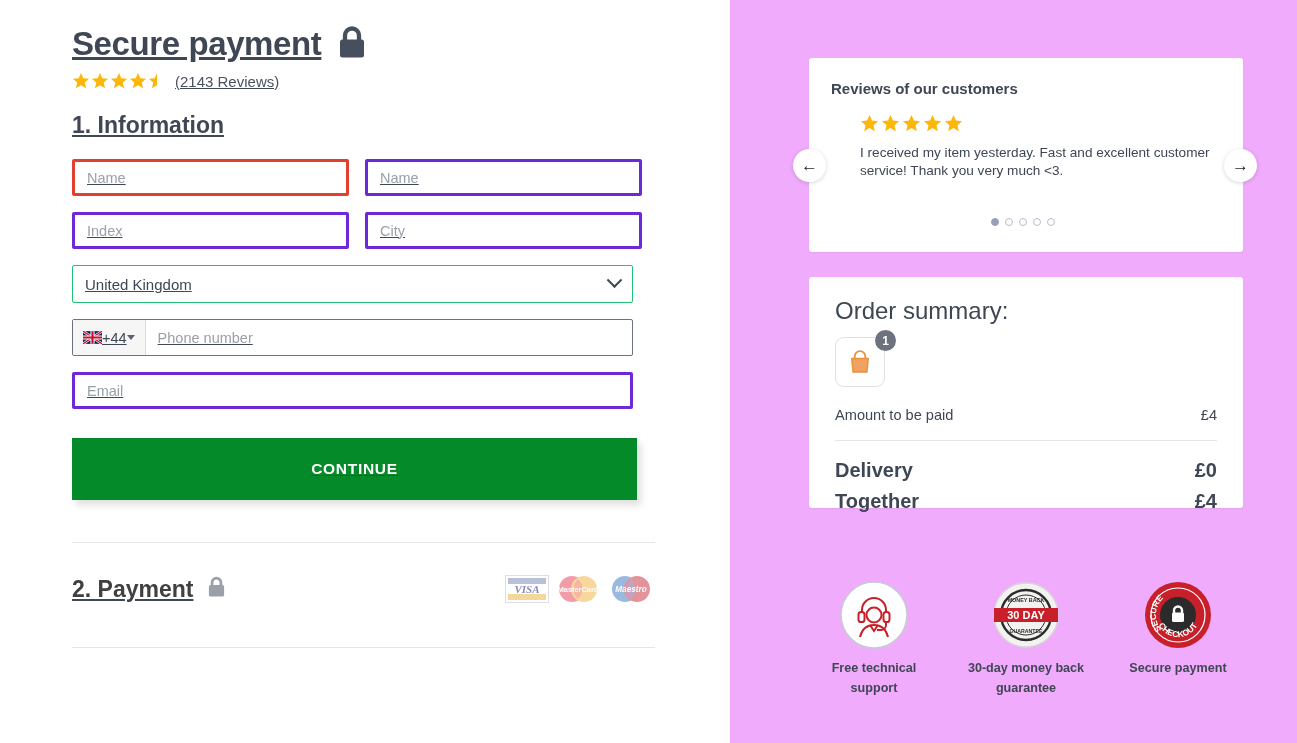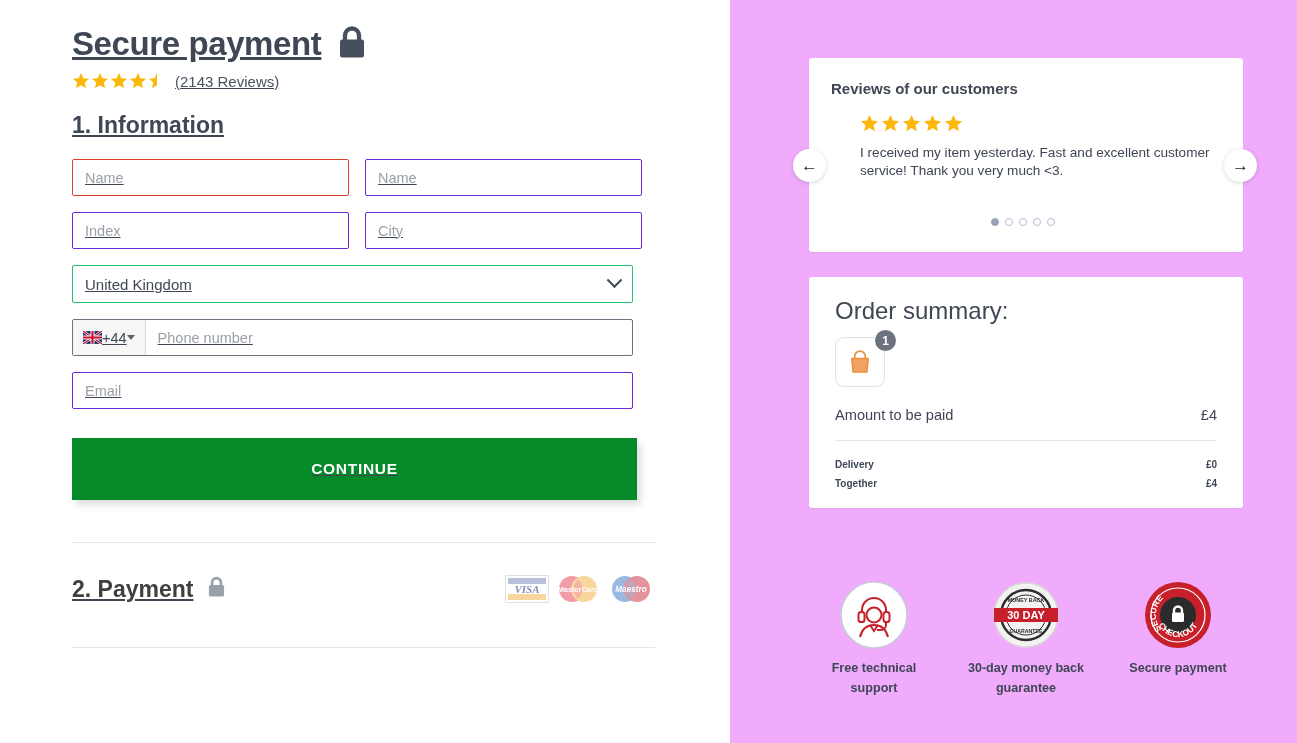--- a/index.html
+++ b/index.html
@@ -28,21 +28,21 @@
   .stars { display: flex; gap: 1px; }
   .rev-count { font-size: 15px; color: #4a5160; }
 
   h2.section-title {
     font-size: 23px; font-weight: bold; margin: 22px 0 0 0; color: #3f4654;
   }
 
   .form { margin-top: 20px; }
   .row { display: flex; gap: 16px; margin-bottom: 16px; }
   .field {
-    height: 37px; border: 1px solid #6d28d9; border-radius: 2px;
+    height: 37px; border: 3px solid #6d28d9; border-radius: 2px;
     background: #fff; display: flex; align-items: center;
     padding: 0 12px; font-size: 14.5px; color: #9aa0a8;
     flex: 1 1 auto;
   }
   .field.half { width: 277px; flex: 0 0 277px; }
   .field.full { width: 561px; flex: 0 0 561px; }
   .field.error { border-color: #e0402c; }
 
   .select-field {
     height: 38px; width: 561px; border: 1px solid #22c176; border-radius: 2px;
@@ -135,21 +135,21 @@
     position: absolute; top: -7px; right: -11px; width: 21px; height: 21px;
     border-radius: 50%; background: #6c727e; color: #fff;
     font-size: 12px; font-weight: bold;
     display: flex; align-items: center; justify-content: center;
   }
 
   .sum-row { display: flex; justify-content: space-between; align-items: center; }
   .sum-amount { margin-top: 20px; font-size: 14.6px; color: #3f4654; }
   .sum-div { height: 1px; background: #e4e6ea; margin-top: 17px; }
   .sum-totals { margin-top: 18px; }
-  .sum-totals .sum-row { font-size: 10px; font-weight: bold; color: #3f4654; margin-bottom: 8px; }
+  .sum-totals .sum-row { font-size: 20px; font-weight: bold; color: #3f4654; margin-bottom: 8px; }
 
   .badges {
     position: absolute; left: 79px; top: 578px; width: 434px;
     display: flex; justify-content: space-between;
   }
   .badge { width: 130px; text-align: center; }
   .badge-art { height: 74px; display: flex; align-items: center; justify-content: center; }
   .badge-label {
     font-size: 12.6px; font-weight: bold; color: #3f4654;
     line-height: 1.62; margin-top: 6px;

